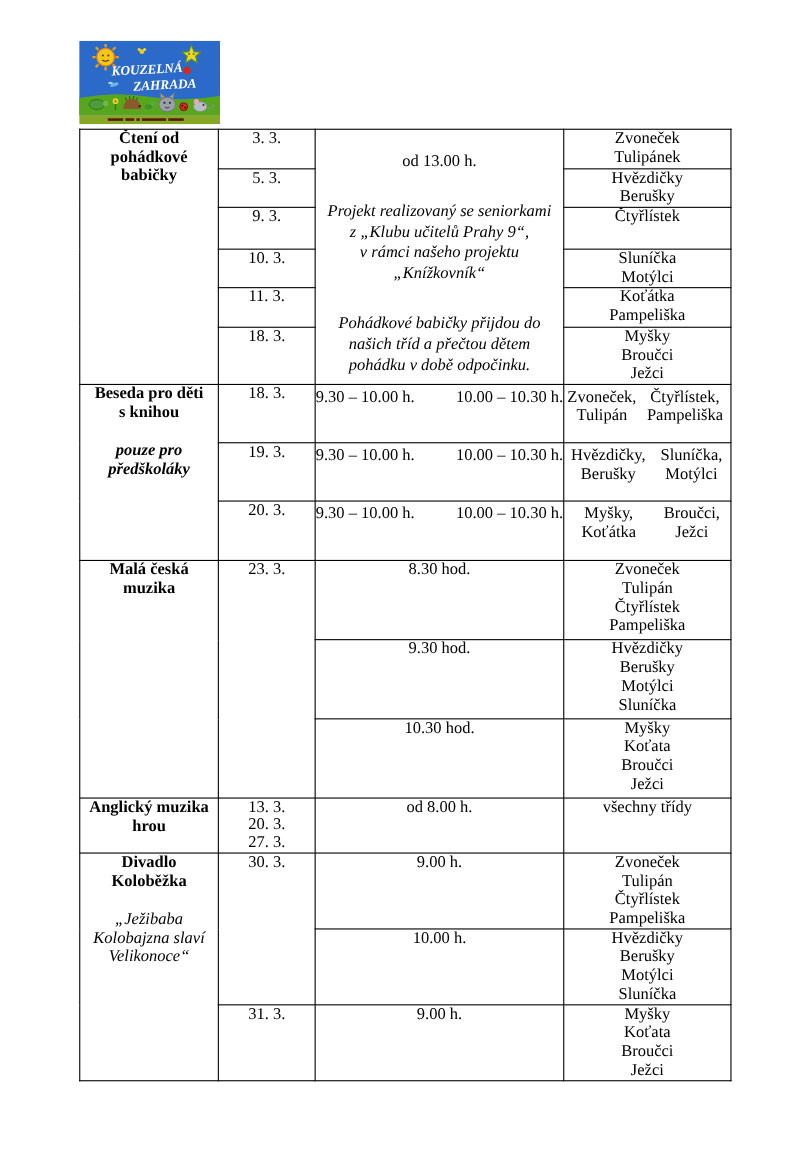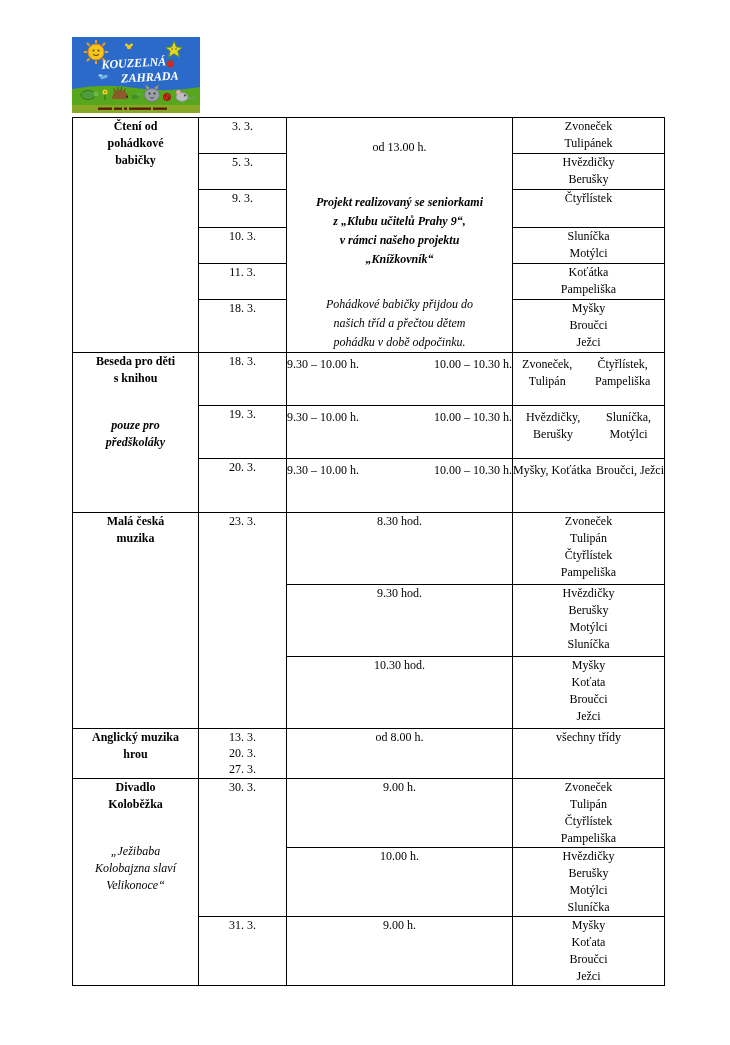--- a/index.html
+++ b/index.html
@@ -9,39 +9,39 @@
     overflow:hidden;
   }
   .logo{position:absolute;left:72px;top:37px;width:128px;height:76px;}
   .logo svg{display:block;}
   table.sched{
     position:absolute;left:72px;top:117px;
     border-collapse:collapse;table-layout:fixed;width:592px;
   }
   table.sched td{
     border:1.5px solid #000;padding:0;vertical-align:top;
-    font-size:12px;line-height:17px;text-align:center;
+    font-size:15px;line-height:17px;text-align:center;
     overflow:hidden;
   }
   .pre{white-space:pre-line;}
   
   .h36{height:36px}.h32{height:32px}.h38{height:38px}.h35{height:35px}
   .h50{height:50px}.h53{height:53px}.h54{height:54px}.h72{height:72px}
   .h66{height:66px}.h64{height:64px}
   
   td.act{vertical-align:middle;font-weight:bold;line-height:20px;}
-  td.act .sub-italic{font-style:italic;margin-top:30px;}
+  td.act .sub-italic{font-style:italic;margin-top:18px;}
   td.act .sub-italic.norm{font-weight:normal;}
   
   td.top{padding-top:3px;}
   td.vm{vertical-align:middle;}
   
   td.mid1{vertical-align:top;}
   .mid1 .time1{padding-top:20px;line-height:19px;}
-  .mid1 .note1{margin-top:36px;font-weight:bold;font-style:italic;line-height:19px;}
+  .mid1 .note1{margin-top:26px;font-weight:normal;font-style:italic;line-height:19px;}
   .mid1 .desc1{margin-top:26px;font-style:italic;line-height:19px;}
   
   .vsplit{display:flex;flex-direction:row;justify-content:space-between;
           height:46px;padding:3px 0;}
   
   td.cls4{line-height:17px;padding-top:2px;}
   td.cls5{font-size:14px;line-height:15.5px;padding-top:2px;}
   td.time-c{vertical-align:middle;}
 </style>
 </head>

